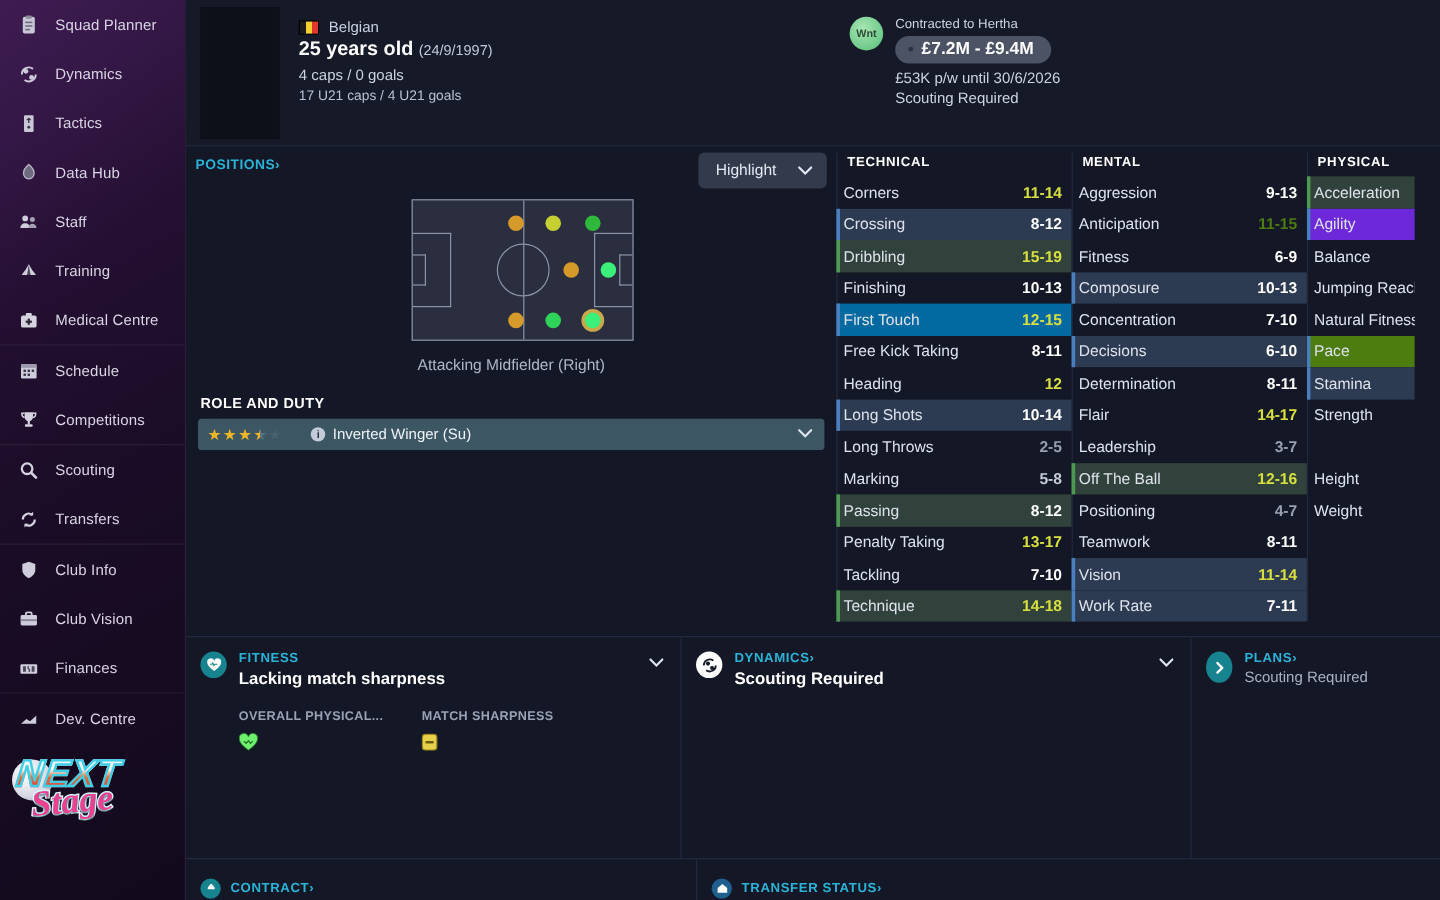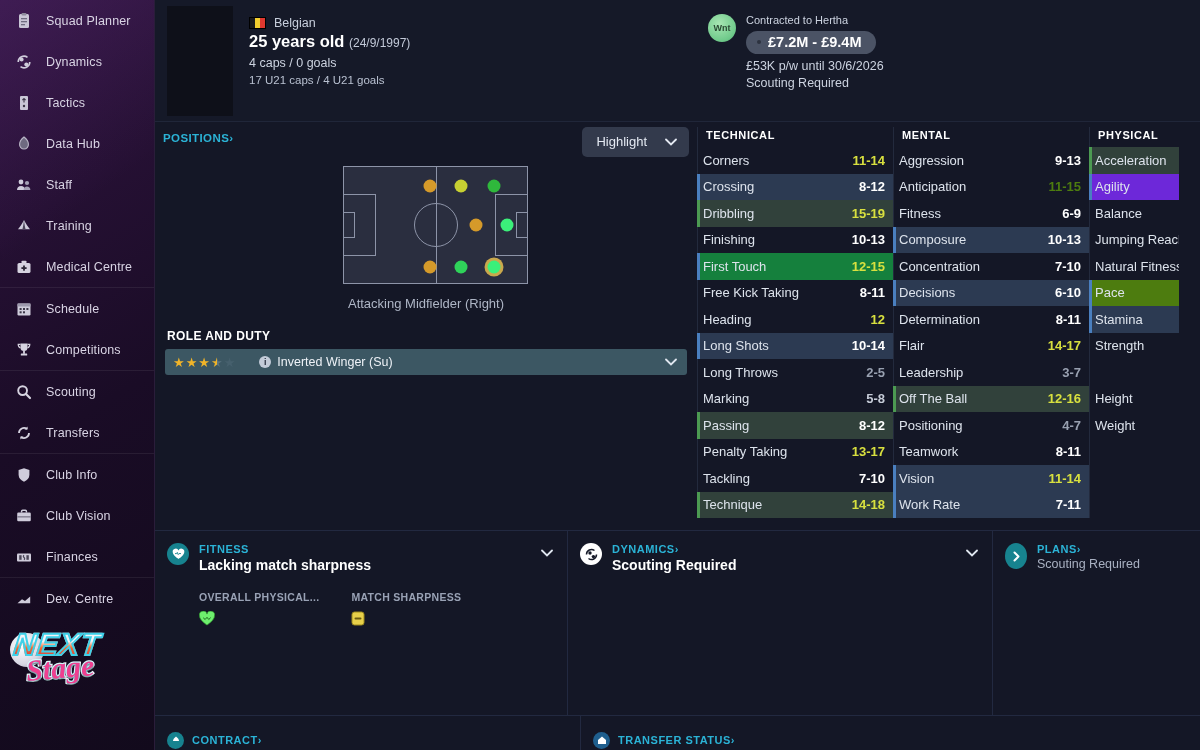--- a/index.html
+++ b/index.html
@@ -480,21 +480,21 @@
               </div>
               <div class="attr-row" style="background: rgb(49, 65, 59);">
                 <span class="bar" style="background: rgb(76, 154, 82);"></span>
                 <span class="attr-name">Dribbling</span>
                 <span class="attr-val" style="color: rgb(216, 224, 63);">15-19</span>
               </div>
               <div class="attr-row" style="background: transparent;">
                 <span class="attr-name">Finishing</span>
                 <span class="attr-val" style="color: rgb(255, 255, 255);">10-13</span>
               </div>
-              <div class="attr-row" style="background: #15803d;">
+              <div class="attr-row" style="background: #0369a1;">
                 <span class="bar" style="background: rgb(74, 127, 191);"></span>
                 <span class="attr-name">First Touch</span>
                 <span class="attr-val" style="color: rgb(216, 224, 63);">12-15</span>
               </div>
               <div class="attr-row" style="background: transparent;">
                 <span class="attr-name">Free Kick Taking</span>
                 <span class="attr-val" style="color: rgb(255, 255, 255);">8-11</span>
               </div>
               <div class="attr-row" style="background: transparent;">
                 <span class="attr-name">Heading</span>

